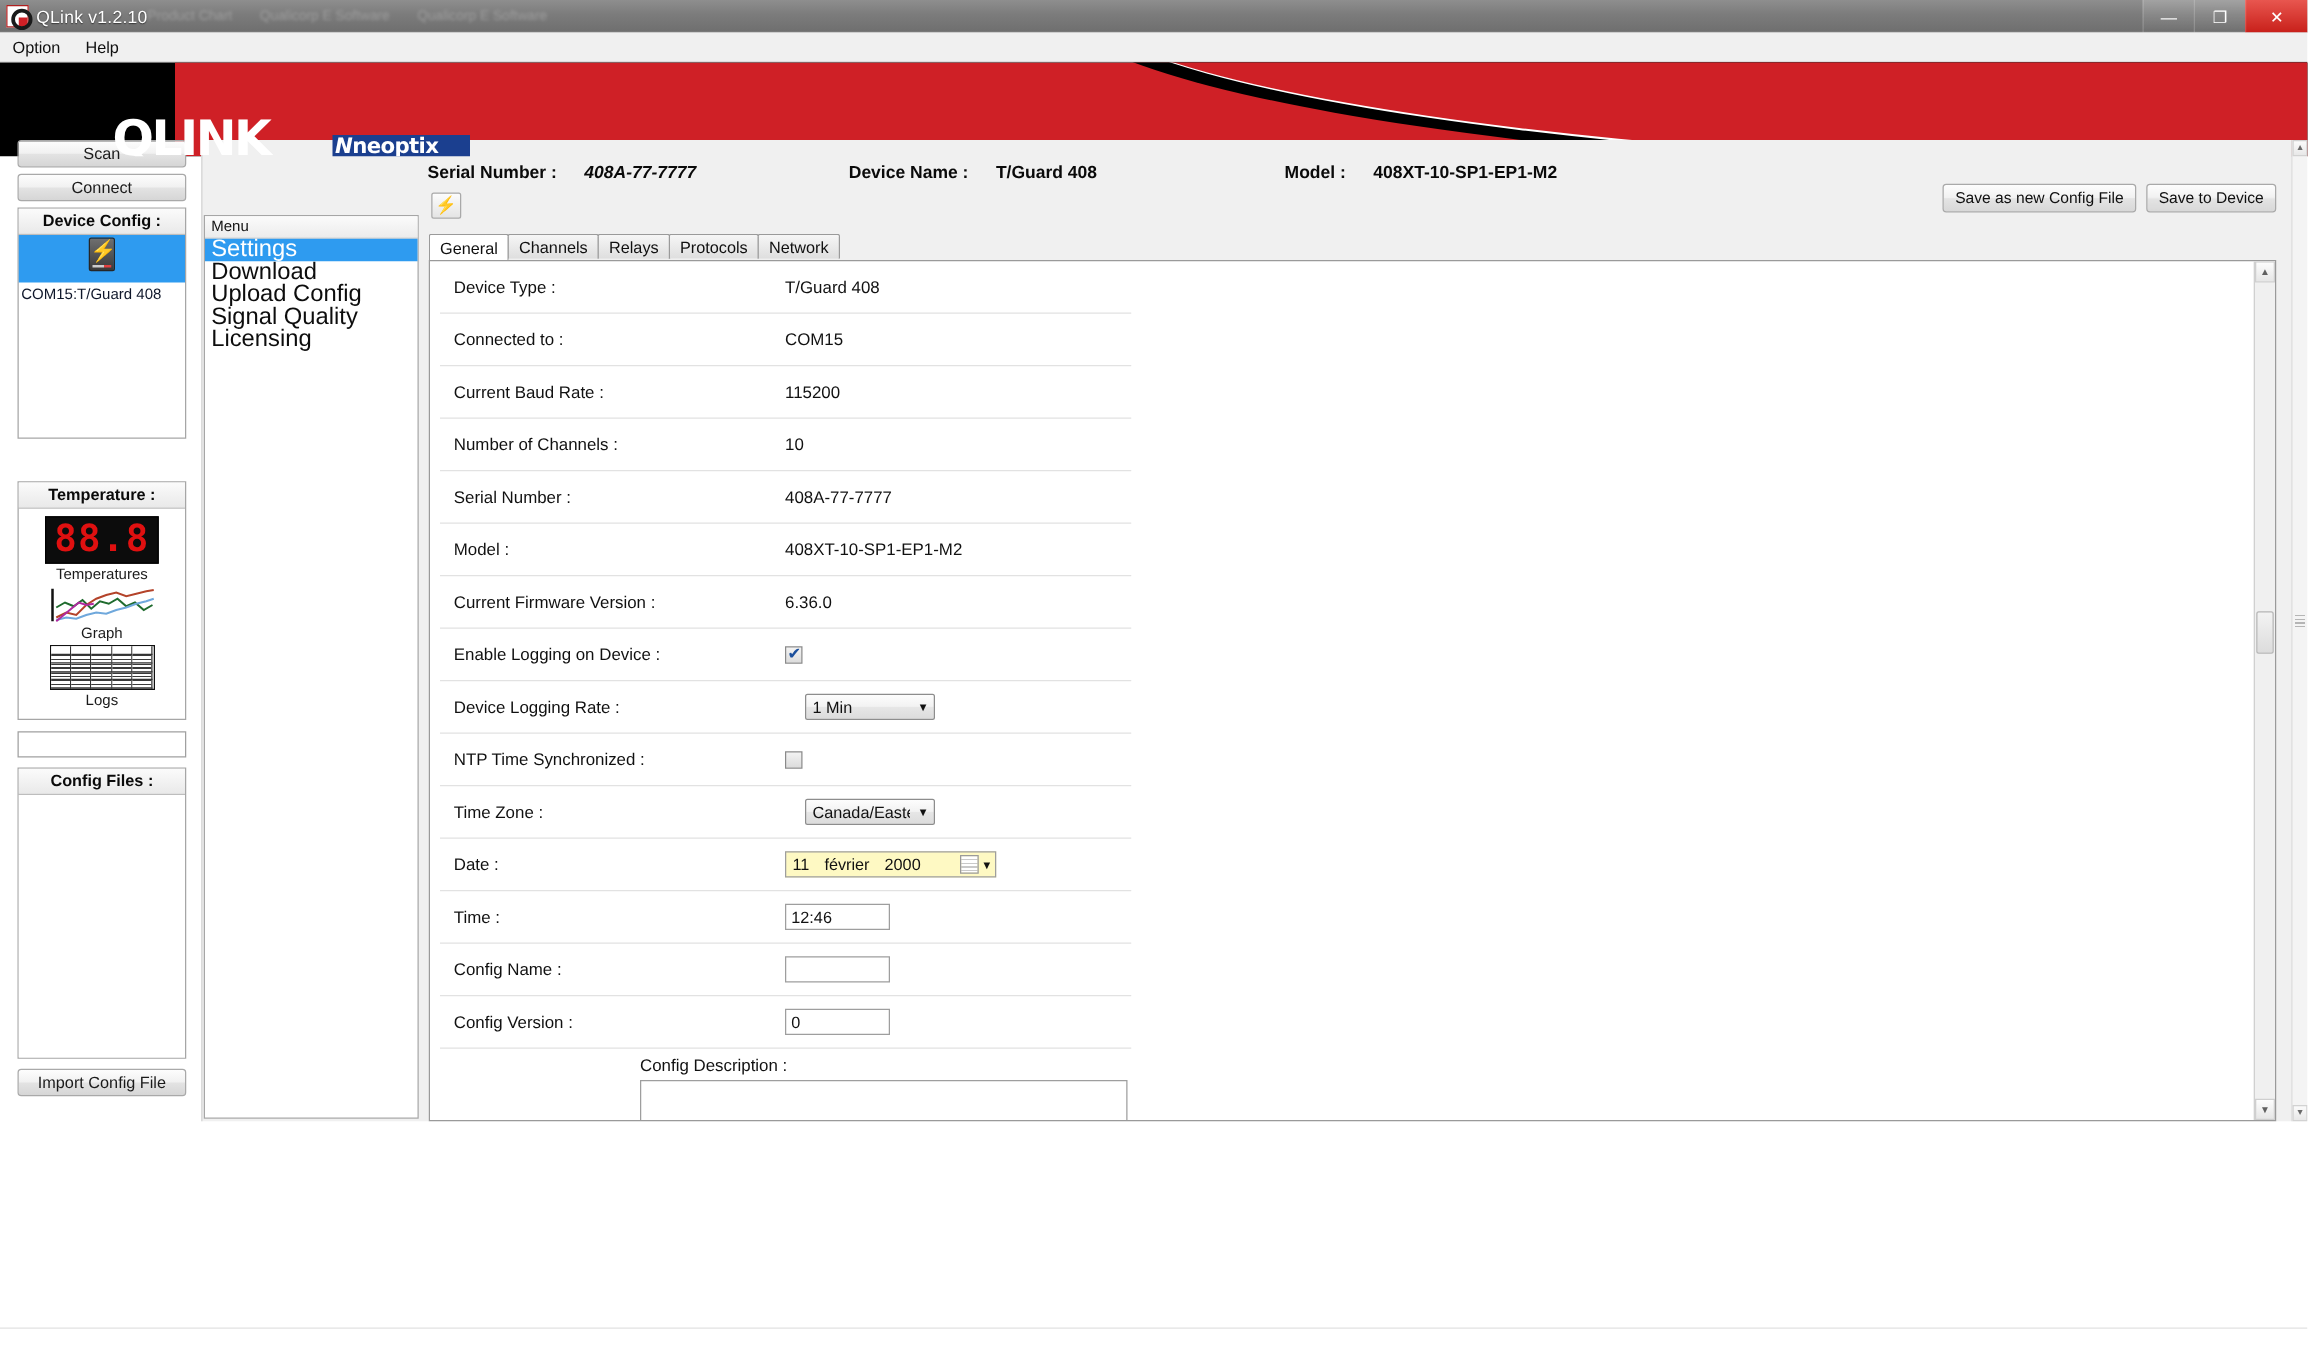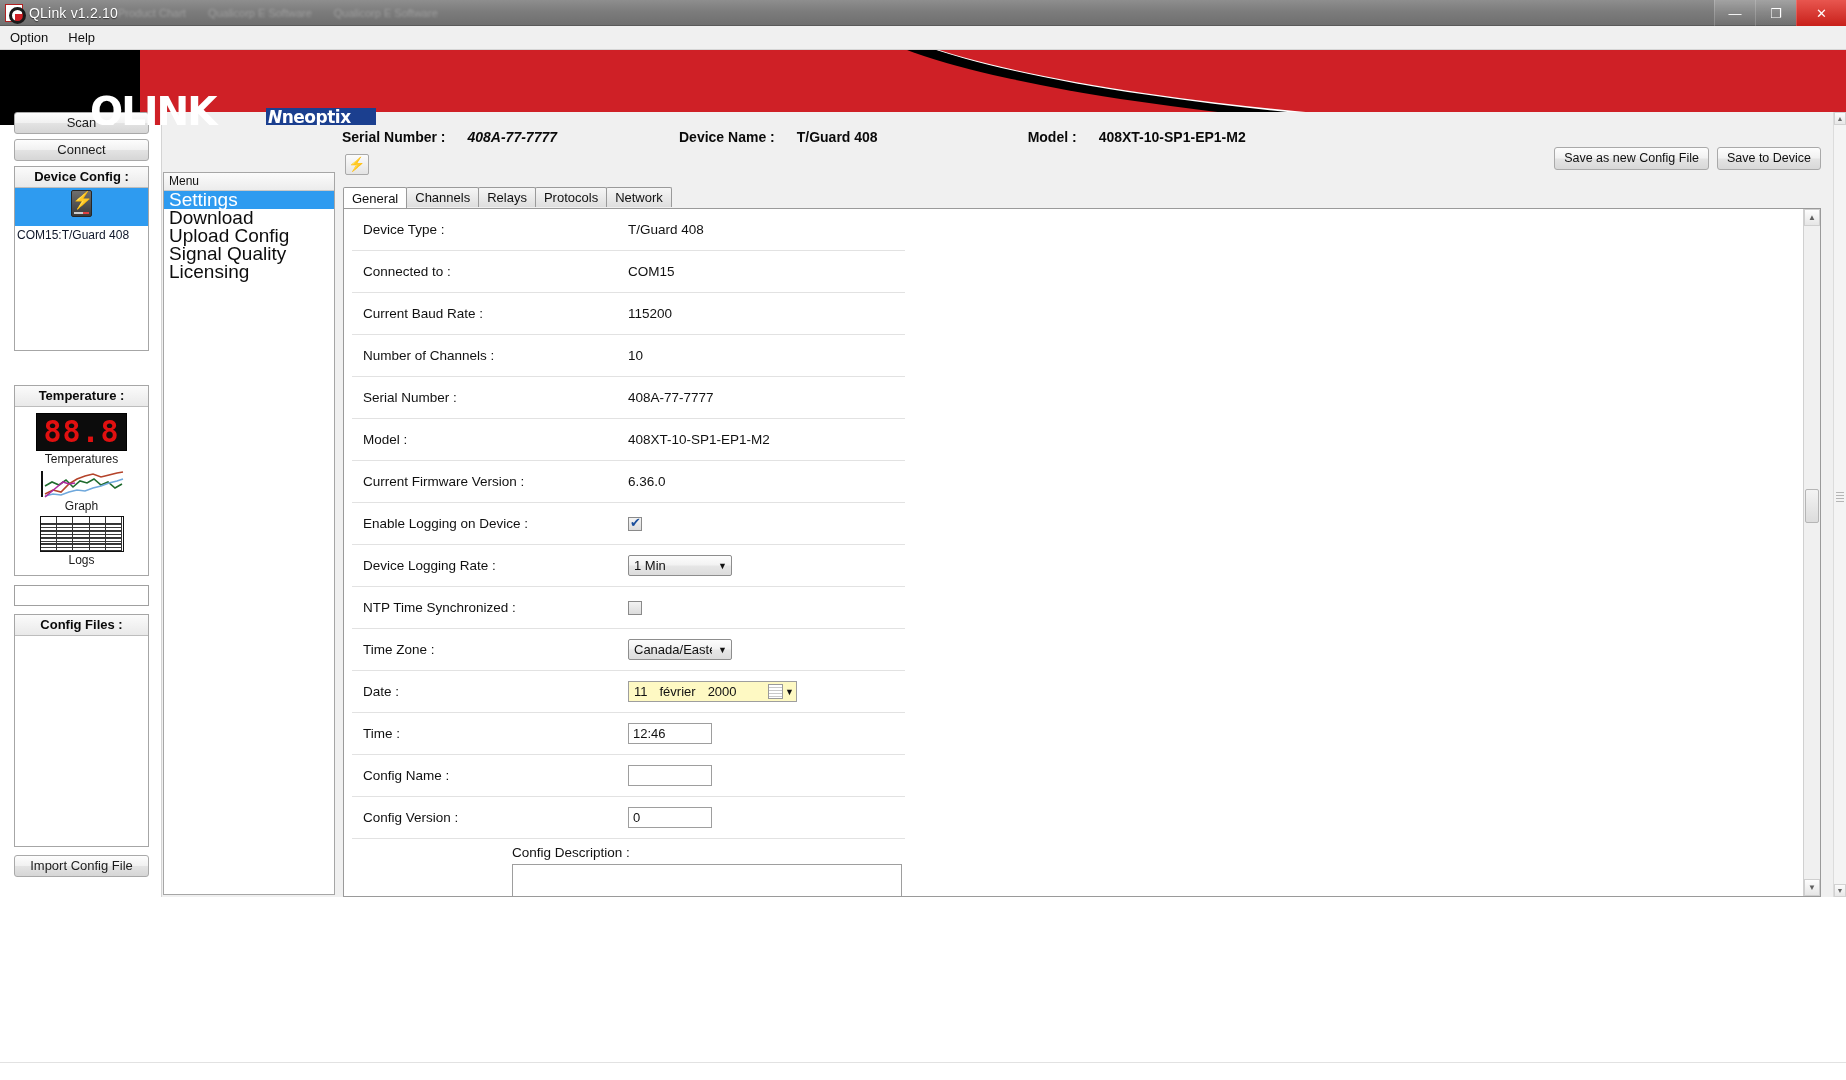--- a/index.html
+++ b/index.html
@@ -255,21 +255,21 @@
     position: relative; display: inline-block;
   }
   .chk.on::after {
     content: "\2714"; position: absolute; left: 1px; top: -3px;
     font-size: 13px; color: #1b4f9c;
   }
   .combo {
     height: 21px; border: 1px solid #8d8d8d; border-radius: 2px;
     background: linear-gradient(to bottom,#fdfdfd 0%,#f2f2f2 48%,#e6e6e6 52%,#dcdcdc 100%);
     display: inline-flex; align-items: center; justify-content: space-between;
-    font-size: 13px; color: #111; padding: 0 4px 0 5px; overflow: hidden;
+    font-size: 13px; color: #111; padding: 0 4px 0 5px; overflow: hidden; margin-left: 16px;
   }
   .combo .caret { font-size: 9px; margin-left: 6px; }
   .combo.w1 { width: 104px; }
   .combo.w2 { width: 104px; }
   .txtin {
     height: 21px; border: 1px solid #9e9e9e; background: #ffffff;
     font-size: 13px; color: #111; padding: 0 4px; line-height: 19px;
     display: inline-block;
   }
   .datebox {

